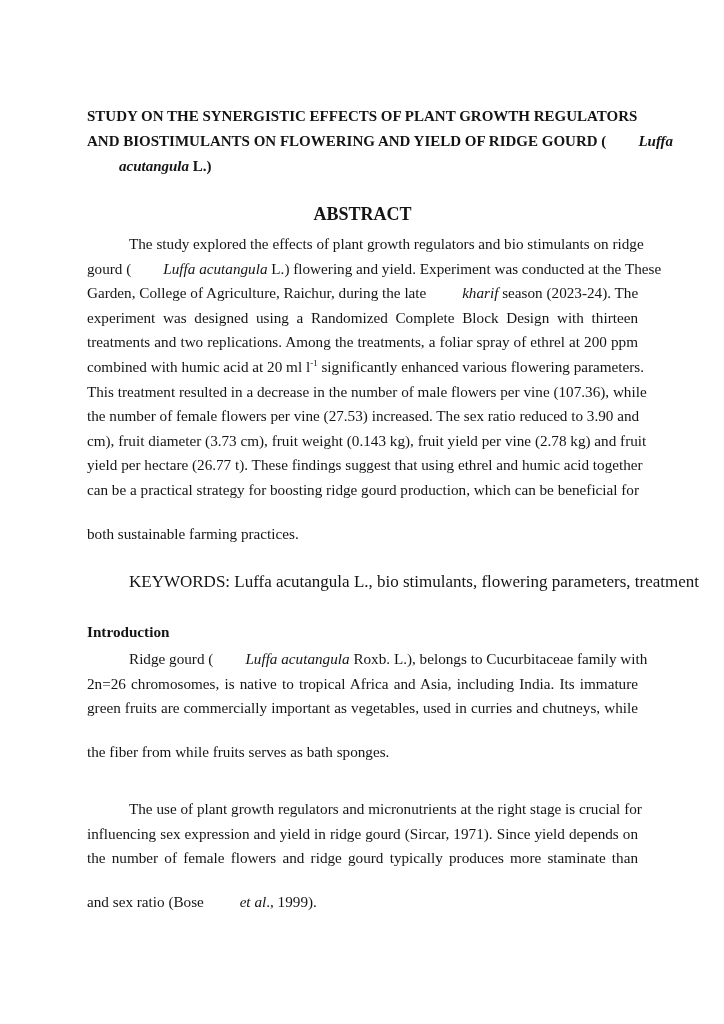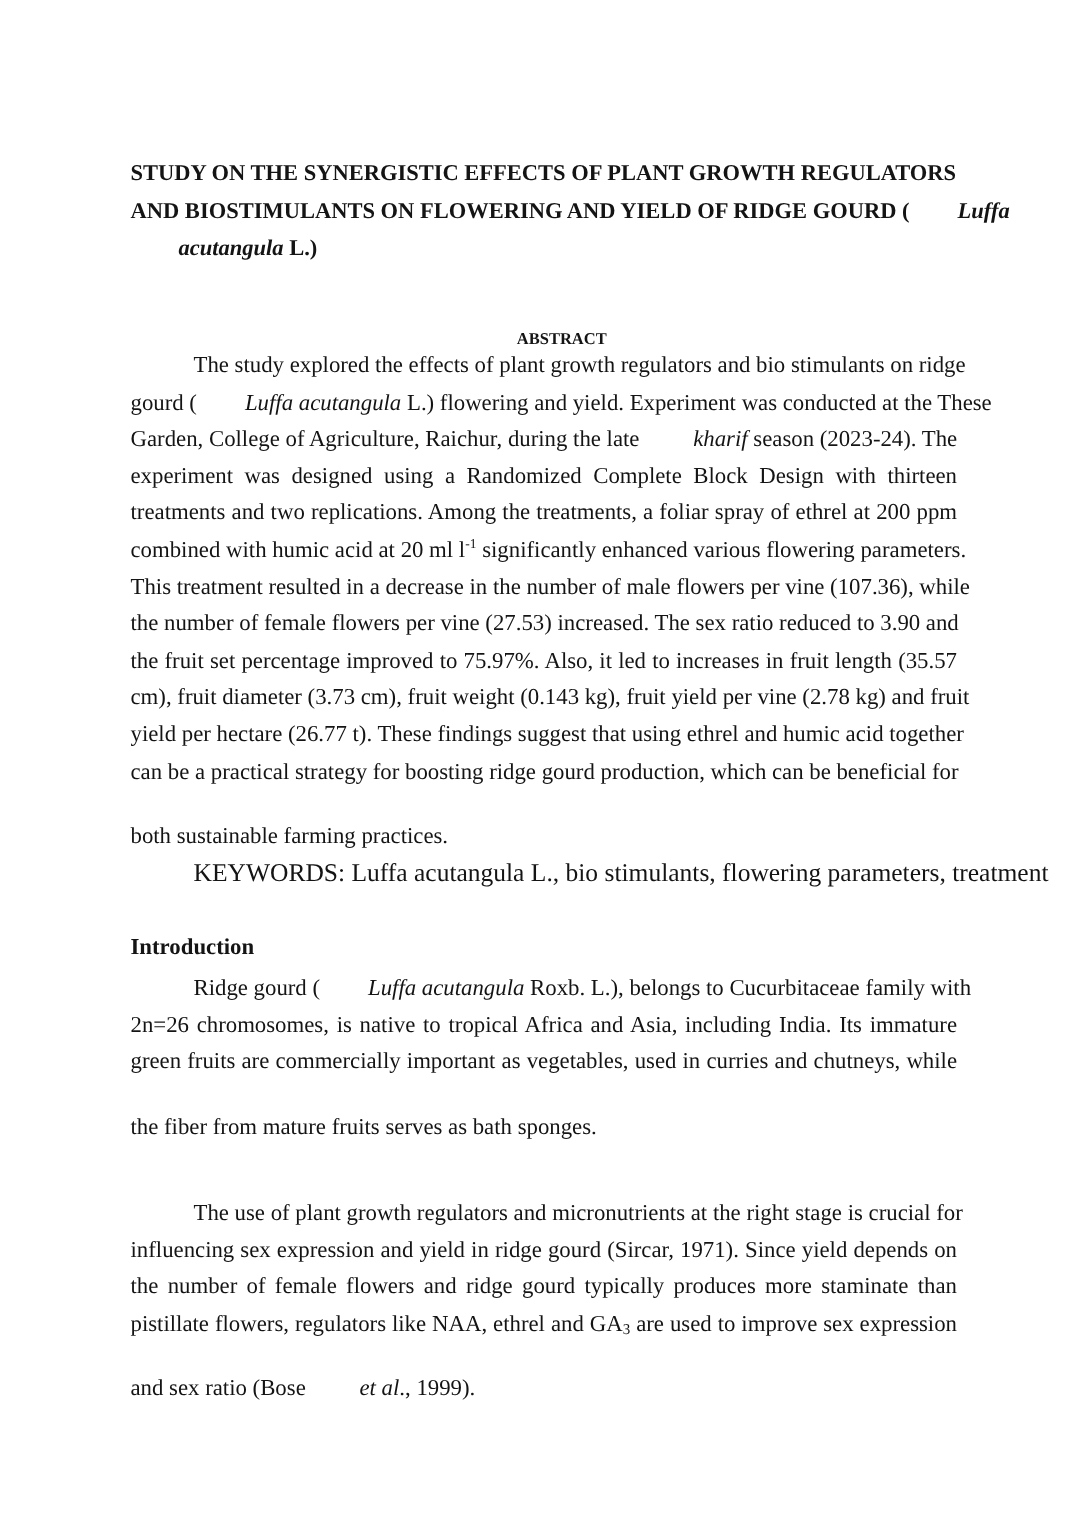--- a/index.html
+++ b/index.html
@@ -33,23 +33,23 @@
       margin: 0;
     }
     .title .line { display: block; white-space: nowrap; }
     .abstract-heading {
       position: absolute;
       top: 203px;
       left: 0;
       width: 551px;
       text-align: center;
       font-weight: bold;
-      font-size: 11px;
+      font-size: 18px;
       line-height: 22px;
-      margin: 12px;
+      margin: 0;
     }
     .para {
       position: absolute;
       left: 0;
       width: 551px;
       margin: 0;
       font-size: 15.2px;
       line-height: 24.6px;
       text-align: justify;
     }
@@ -110,39 +110,37 @@
 
   <p class="para abstract-body">
     <span class="ln indent"><span>The study explored the effects of plant growth regulators and bio stimulants on ridge</span></span>
     <span class="ln" style="word-spacing: 0.00130208px;"><span>gourd (</span><i>Luffa acutangula</i><span> L.) flowering and yield. Experiment was conducted at the These</span></span>
     <span class="ln"><span>Garden, College of Agriculture, Raichur, during the late </span><i>kharif</i><span> season (2023-24). The</span></span>
     <span class="ln"><span>experiment was designed using a Randomized Complete Block Design with thirteen</span></span>
     <span class="ln"><span>treatments and two replications. Among the treatments, a foliar spray of ethrel at 200 ppm</span></span>
     <span class="ln"><span>combined with humic acid at 20 ml l</span><sup>-1</sup><span> significantly enhanced various flowering parameters.</span></span>
     <span class="ln"><span>This treatment resulted in a decrease in the number of male flowers per vine (107.36), while</span></span>
     <span class="ln"><span>the number of female flowers per vine (27.53) increased. The sex ratio reduced to 3.90 and</span></span>
-    <span class="ln"><span>the fruit set percentage improved to 75.97%. Also, it led to increases in fruit length (35.57</span></span>
     <span class="ln"><span>cm), fruit diameter (3.73 cm), fruit weight (0.143 kg), fruit yield per vine (2.78 kg) and fruit</span></span>
     <span class="ln"><span>yield per hectare (26.77 t). These findings suggest that using ethrel and humic acid together</span></span>
     <span class="ln"><span>can be a practical strategy for boosting ridge gourd production, which can be beneficial for</span></span>
     <span class="ln last"><span>both sustainable farming practices.</span></span>
   </p>
 
   <p class="keywords">KEYWORDS: Luffa acutangula L., bio stimulants, flowering parameters, treatment</p>
 
   <h3 class="section-heading">Introduction</h3>
 
   <p class="para intro-p1">
     <span class="ln indent"><span>Ridge gourd (</span><i>Luffa acutangula</i><span> Roxb. L.), belongs to Cucurbitaceae family with</span></span>
     <span class="ln"><span>2n=26 chromosomes, is native to tropical Africa and Asia, including India. Its immature</span></span>
     <span class="ln"><span>green fruits are commercially important as vegetables, used in curries and chutneys, while</span></span>
-    <span class="ln last"><span>the fiber from mature fruits serves as bath sponges.</span></span>
+    <span class="ln last"><span>the fiber from while fruits serves as bath sponges.</span></span>
   </p>
 
   <p class="para intro-p2">
     <span class="ln indent"><span>The use of plant growth regulators and micronutrients at the right stage is crucial for</span></span>
     <span class="ln"><span>influencing sex expression and yield in ridge gourd (Sircar, 1971). Since yield depends on</span></span>
     <span class="ln"><span>the number of female flowers and ridge gourd typically produces more staminate than</span></span>
-    <span class="ln"><span>pistillate flowers, regulators like NAA, ethrel and GA</span><sub>3</sub><span> are used to improve sex expression</span></span>
     <span class="ln last"><span>and sex ratio (Bose </span><i>et al</i><span>., 1999).</span></span>
   </p>
 
 </div>
 
 </body></html>

